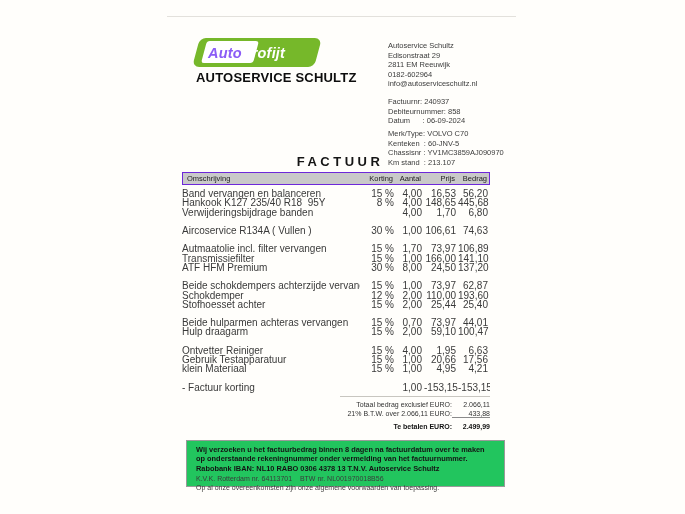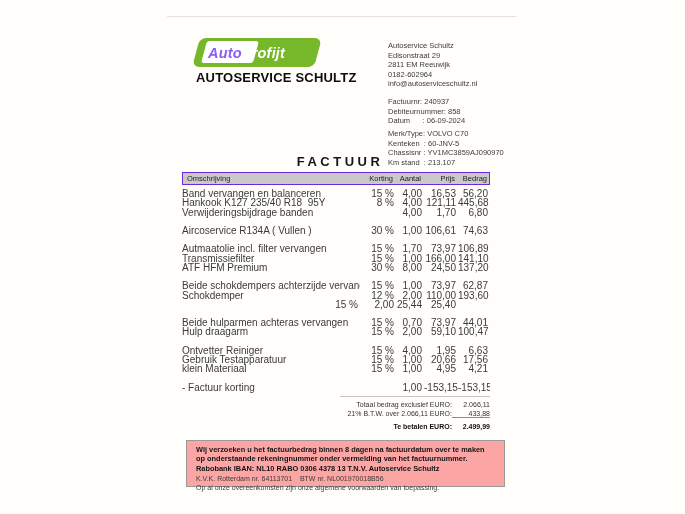--- a/index.html
+++ b/index.html
@@ -46,21 +46,21 @@
   .totals{position:absolute;left:340px;top:396px;width:150px;font-size:7px;color:#333;}
   .totals-rule{border-top:1px solid #c8c6c0;margin-bottom:3px;}
   .trow2{display:flex;height:9px;align-items:center;}
   .tlabel{flex:1;text-align:right;white-space:pre;}
   .tvalue{width:38px;text-align:right;white-space:pre;}
   .tvalue.u{border-bottom:1px solid #8a8a8a;}
   .trow2.bold{font-weight:bold;color:#111;margin-top:4px;}
 
   
   .footer{position:absolute;left:186px;top:440px;width:319px;height:47px;box-sizing:border-box;
-          border:1px solid #9a9a9a;background:#fca5a5;padding:4px 8px 0 9px;}
+          border:1px solid #9a9a9a;background:#22c55e;padding:4px 8px 0 9px;}
   .fbold div{font-size:7.4px;font-weight:bold;line-height:9.4px;color:#141414;white-space:pre;}
   .fsmall{margin-top:2px;}
   .fsmall div{font-size:7px;line-height:8.6px;color:#3a3a3a;white-space:pre;}
 </style>
 </head>
 <body>
 
 <div class="page">
 
   <div class="topline"></div>
@@ -94,21 +94,21 @@
           <div class="cell ">Band vervangen en balanceren</div>
           <div class="cell cnum">15 %</div>
           <div class="cell cnum">4,00</div>
           <div class="cell cnum">16,53</div>
           <div class="cell cnum">56,20</div>
         </div>
         <div class="trow">
           <div class="cell ">Hankook K127 235/40 R18  95Y</div>
           <div class="cell cnum">8 %</div>
           <div class="cell cnum">4,00</div>
-          <div class="cell cnum">121,11</div>
+          <div class="cell cnum">148,65</div>
           <div class="cell cnum">445,68</div>
         </div>
         <div class="trow">
           <div class="cell ">Verwijderingsbijdrage banden</div>
           <div class="cell cnum"></div>
           <div class="cell cnum">4,00</div>
           <div class="cell cnum">1,70</div>
           <div class="cell cnum">6,80</div>
         </div>
         <div class="row-spacer"></div>
@@ -150,20 +150,21 @@
           <div class="cell cnum">62,87</div>
         </div>
         <div class="trow">
           <div class="cell ">Schokdemper</div>
           <div class="cell cnum">12 %</div>
           <div class="cell cnum">2,00</div>
           <div class="cell cnum">110,00</div>
           <div class="cell cnum">193,60</div>
         </div>
         <div class="trow">
+          <div class="cell ">Stofhoesset achter</div>
           <div class="cell cnum">15 %</div>
           <div class="cell cnum">2,00</div>
           <div class="cell cnum">25,44</div>
           <div class="cell cnum">25,40</div>
         </div>
         <div class="row-spacer"></div>
         <div class="trow">
           <div class="cell ">Beide hulparmen achteras vervangen</div>
           <div class="cell cnum">15 %</div>
           <div class="cell cnum">0,70</div>

